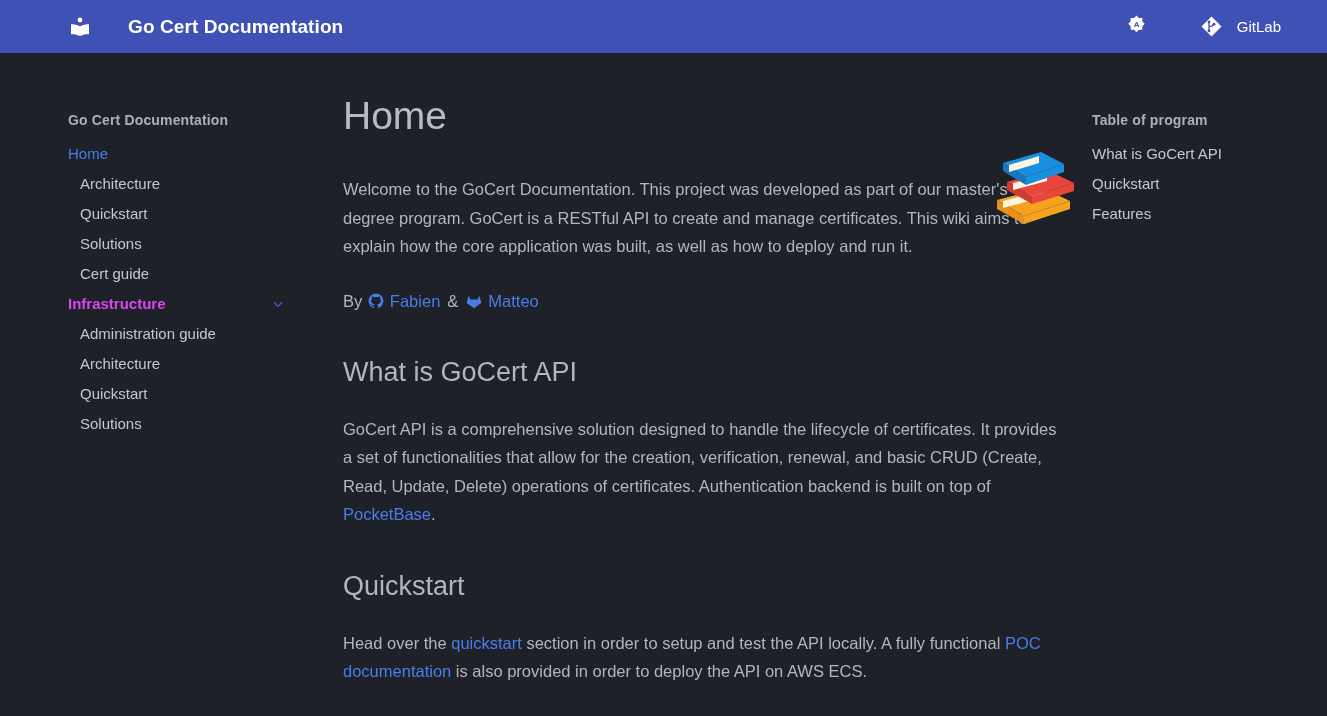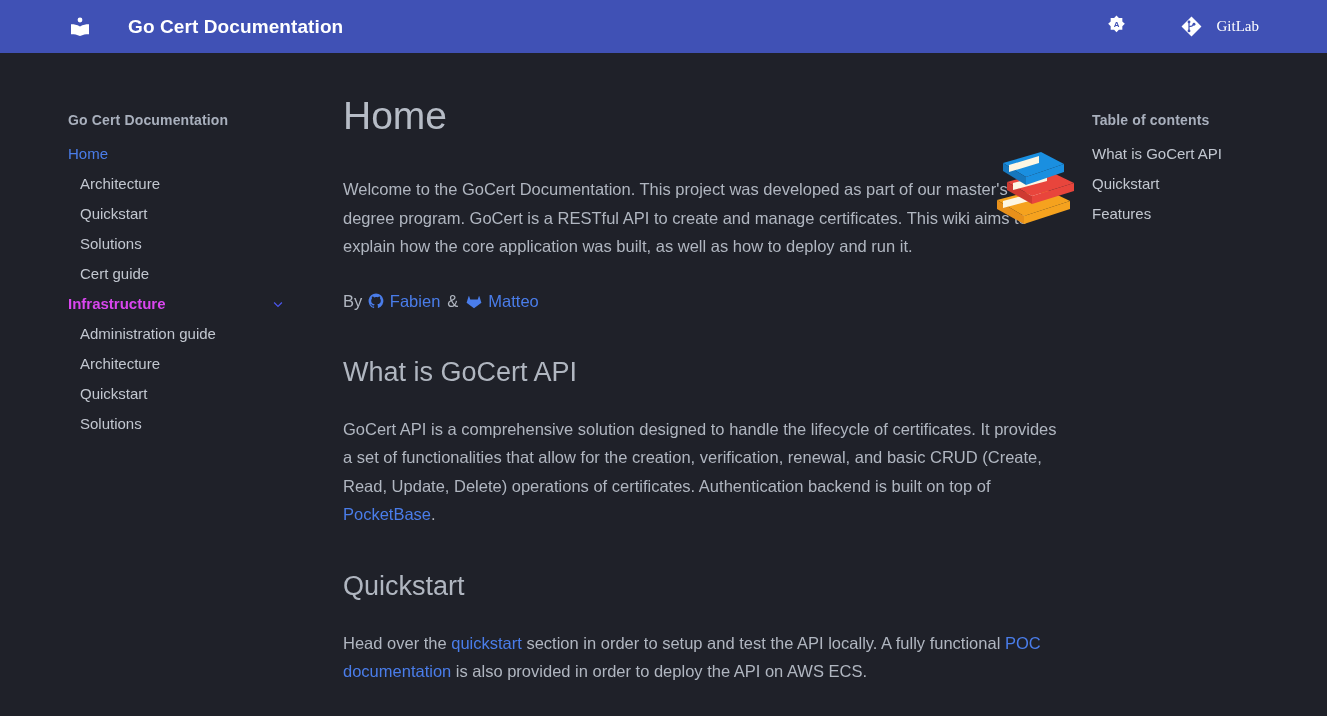--- a/index.html
+++ b/index.html
@@ -43,27 +43,26 @@
     margin-right: 44px;
     display: flex; align-items: center; justify-content: center;
     cursor: pointer;
     border-radius: 50%;
     flex: 0 0 auto;
   }
   .hdr-palette svg { width: 25px; height: 25px; fill: #ffffff; }
   .hdr-repo {
     display: flex;
     align-items: center;
-    margin-right: 68px;
+    margin-right: 46px;
     color: #ffffff;
     font-size: 15px;
     cursor: pointer;
     white-space: nowrap;
     flex: 0 0 auto;
-    font-family: Liberation Serif, serif;
   }
   .hdr-repo-icon {
     width: 24px; height: 24px;
     margin-right: 13px;
     display: flex; align-items: center; justify-content: center;
   }
   .hdr-repo-icon svg { width: 23px; height: 23px; fill: #ffffff; }
 
   
   .page {
@@ -336,19 +335,19 @@
     </p>
 
     <h2 class="section-title">What is GoCert API</h2>
     <p class="body"><span>GoCert API is a comprehensive solution designed to handle the lifecycle of certificates. It provides a set of functionalities that allow for the creation, verification, renewal, and basic CRUD (Create, Read, Update, Delete) operations of certificates. Authentication backend is built on top of </span><a class="inline-link">PocketBase</a><span>.</span></p>
 
     <h2 class="section-title second">Quickstart</h2>
     <p class="body"><span>Head over the </span><a class="inline-link">quickstart</a><span> section in order to setup and test the API locally. A fully functional </span><a class="inline-link">POC documentation</a><span> is also provided in order to deploy the API on AWS ECS.</span></p>
   </main>
 
   <aside class="toc">
-    <div class="toc-title">Table of contents</div>
+    <div class="toc-title">Table of program</div>
     <div class="toc-item">What is GoCert API</div>
     <div class="toc-item">Quickstart</div>
     <div class="toc-item">Features</div>
   </aside>
 
 </div>
 
 </body></html>

